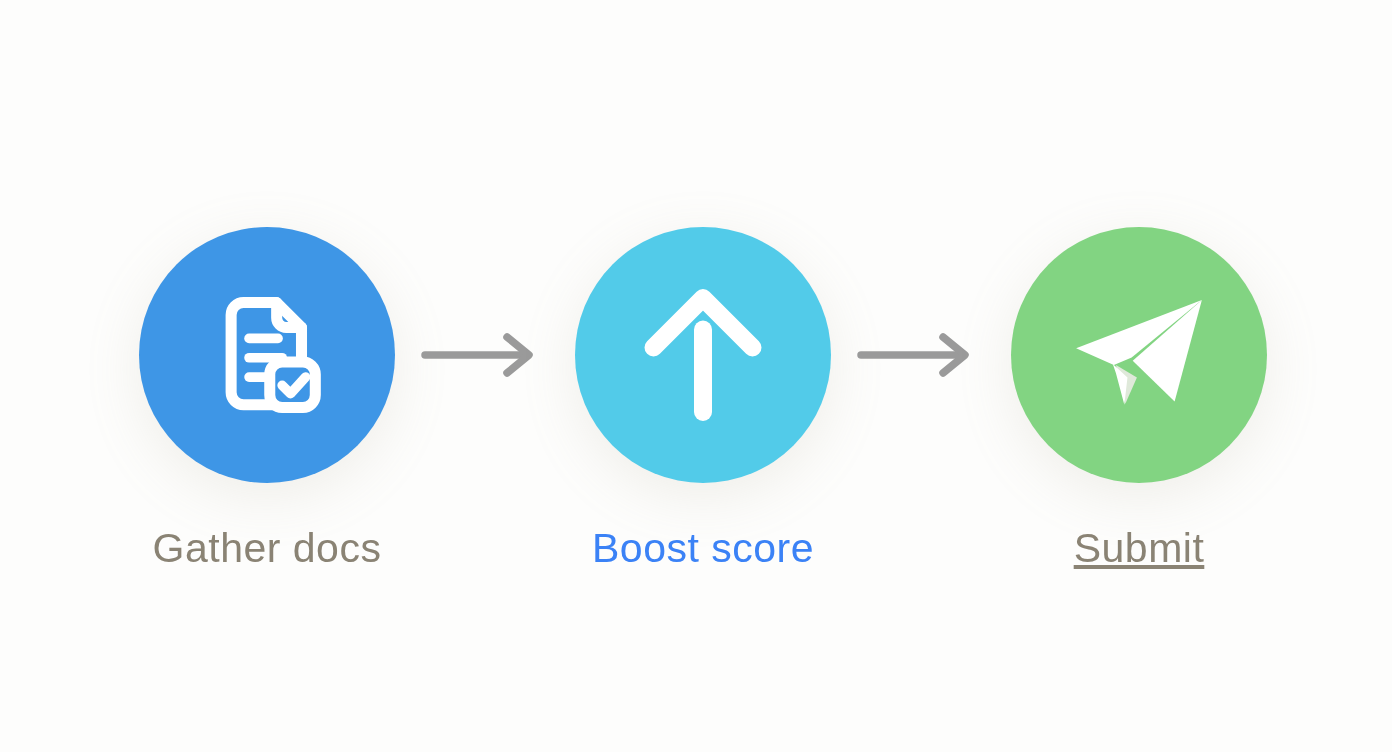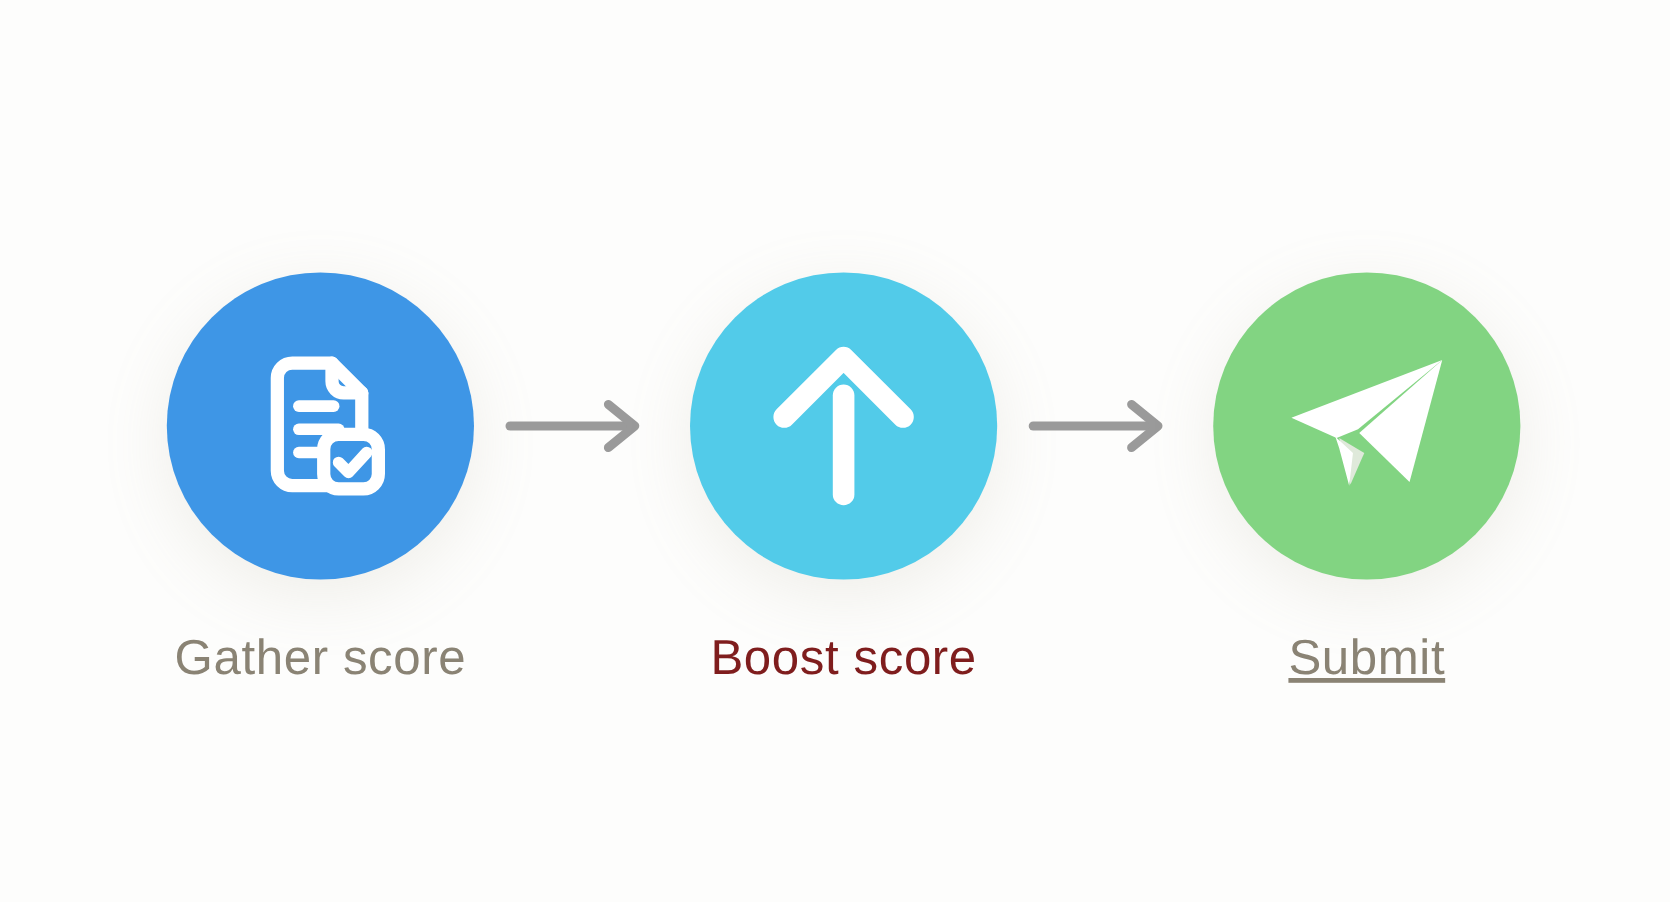--- a/index.html
+++ b/index.html
@@ -72,42 +72,42 @@
 
             <path d="M37 38 h21" stroke="#ffffff" stroke-width="7" stroke-linecap="round"></path>
             <path d="M37 52 h24" stroke="#ffffff" stroke-width="7" stroke-linecap="round"></path>
             <path d="M37 66 h13" stroke="#ffffff" stroke-width="7" stroke-linecap="round"></path>
 
             <rect x="52" y="55" width="33" height="33" rx="9" stroke="#ffffff" stroke-width="8" fill="#3e96e6"></rect>
             <path d="M61 72 l6 6 l11 -12" stroke="#ffffff" stroke-width="7" stroke-linecap="round" stroke-linejoin="round"></path>
           </svg>
         </span>
       </div>
-      <div class="step-label" style="color: rgb(138, 131, 116);">Gather score</div>
+      <div class="step-label" style="color: rgb(138, 131, 116);">Gather docs</div>
     </div>
 
     <div class="connector">
       <span>
         <svg width="130" height="50" viewBox="0 0 130 50" fill="none">
           <path d="M5 25 H104" stroke-width="7.5" stroke-linecap="round" stroke="#9a9a9a"></path>
           <path d="M87 7 L109 25 L87 43" stroke-width="7.5" stroke-linecap="round" stroke-linejoin="round" stroke="#9a9a9a"></path>
         </svg>
       </span>
     </div>
 
     <div class="step">
       <div class="circle" style="background-color: rgb(82, 203, 233);">
         <span>
           <svg width="150" height="150" viewBox="0 0 100 100" fill="none">
             <path d="M50 33 V 88" stroke="#ffffff" stroke-width="12" stroke-linecap="round"></path>
             <path d="M17 45 L50 12 L83 45" stroke="#ffffff" stroke-width="12" stroke-linecap="round" stroke-linejoin="round"></path>
           </svg>
         </span>
       </div>
-      <div class="step-label" style="color: #7f1d1d;">Boost score</div>
+      <div class="step-label" style="color: #3b82f6;">Boost score</div>
     </div>
 
     <div class="connector">
       <span>
         <svg width="130" height="50" viewBox="0 0 130 50" fill="none">
           <path d="M5 25 H104" stroke-width="7.5" stroke-linecap="round" stroke="#9a9a9a"></path>
           <path d="M87 7 L109 25 L87 43" stroke-width="7.5" stroke-linecap="round" stroke-linejoin="round" stroke="#9a9a9a"></path>
         </svg>
       </span>
     </div>

